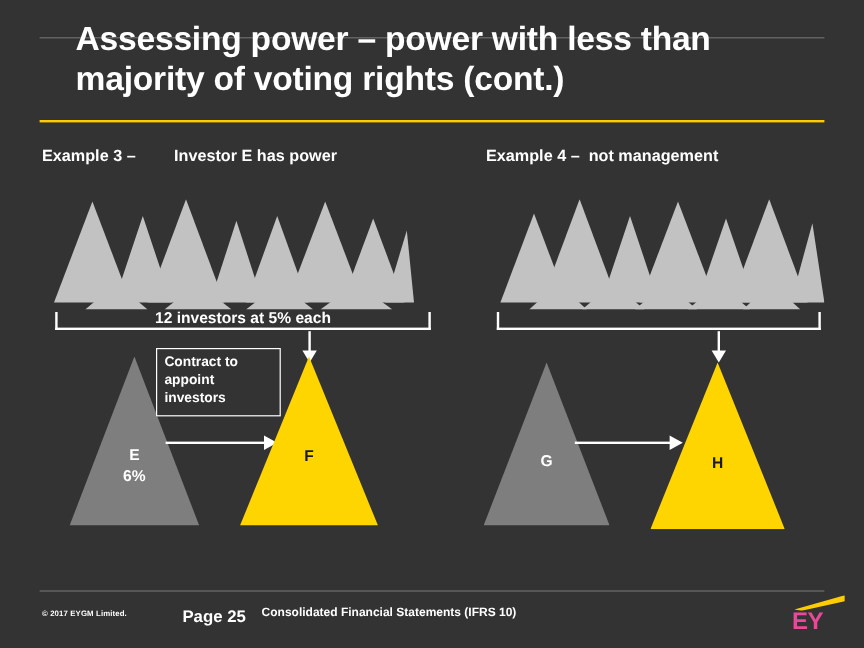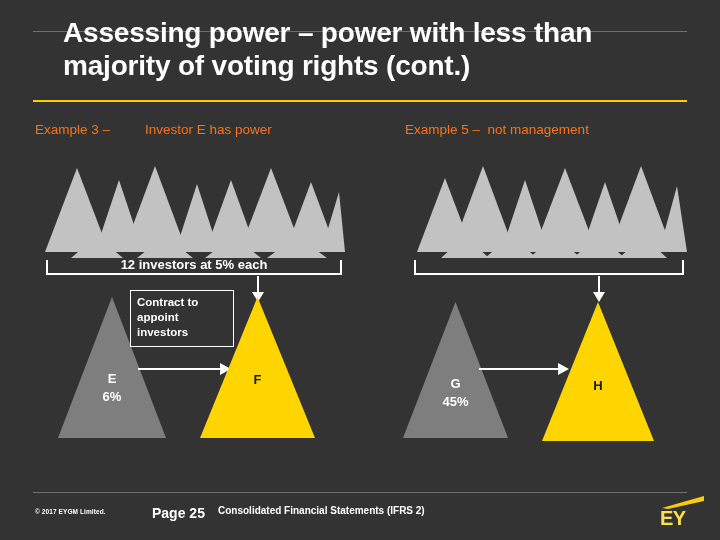--- a/index.html
+++ b/index.html
@@ -43,23 +43,23 @@
     font-size: 28px;
     font-weight: bold;
     line-height: 1.17;
     letter-spacing: -0.2px;
     margin-left: 30px;
   }
 
   
   .ex-head {
     position: absolute;
-    color: #f97316;
+    color: #ffffff;
     font-size: 13.5px;
-    font-weight: normal;
+    font-weight: bold;
     line-height: 1.45;
   }
   #ex3-head { left: 35px;  top: 120px; width: 320px; }
   #ex3-head .lbl  { display: inline-block; width: 110px; vertical-align: top; }
   #ex3-head .body { display: inline-block; width: 190px; vertical-align: top; }
   #ex4-head { left: 405px; top: 120px; width: 300px; }
 
   
   .cluster { position: absolute; }
   .cluster svg { display: block; }
@@ -210,42 +210,42 @@
     left: 660px;
     top: 496px;
     width: 46px;
     height: 34px;
   }
   #ey-logo .swoosh { position: absolute; left: 2px; top: 0; }
   #ey-logo .ey-text {
     position: absolute;
     left: 0px;
     top: 12px;
-    color: #fde047;
+    color: #ec4899;
     font-size: 20px;
     font-weight: bold;
     letter-spacing: -0.5px;
     line-height: 20px;
   }
 </style>
 </head>
 <body>
 
 <div id="slide">
 
   <div class="rule-top"></div>
   <div id="slide-title">Assessing power – power with less than majority of voting rights (cont.)</div>
   <div class="rule-gold"></div>
 
   <div class="ex-head" id="ex3-head">
     <span class="lbl">Example 3 –</span><span class="body">Investor E has power</span>
   </div>
 
   <div class="ex-head" id="ex4-head">
-    <span>Example 5 –</span>&nbsp;&nbsp;<span>not management</span>
+    <span>Example 4 –</span>&nbsp;&nbsp;<span>not management</span>
   </div>
 
   <div class="cluster" id="cluster-left" style="left:45px; top:166px;">
     <svg width="300" height="92" viewBox="0 0 300 92">
       <g fill="#c2c2c2">
         <polygon points="32,2 64,86 0,86"></polygon>
         <polygon points="74,14 98,86 50,86"></polygon>
         <polygon points="110,0 142,86 78,86"></polygon>
         <polygon points="152,18 174,86 130,86"></polygon>
         <polygon points="186,14 212,86 160,86"></polygon>
@@ -253,21 +253,21 @@
         <polygon points="266,16 292,86 240,86"></polygon>
         <polygon points="52,70 78,92 26,92"></polygon>
         <polygon points="120,70 148,92 92,92"></polygon>
         <polygon points="188,70 216,92 160,92"></polygon>
         <polygon points="252,70 282,92 222,92"></polygon>
         <polygon points="294,26 300,86 276,86"></polygon>
       </g>
     </svg>
   </div>
 
-  <div class="bracket" id="bracket-left" style="left:46px; top:258px; width:296px; height:17px;">
+  <div class="bracket" id="bracket-left" style="left:46px; top:258px; width:296px; height:17px;padding-left:17px;">
     <div class="cap-l"></div>
     <div class="cap-r"></div>
     <div class="bar"></div>
     <div class="blabel">12 investors at 5% each</div>
   </div>
 
   <div class="down-arrow" id="arrow-down-left" style="left:250px; top:276px; width:16px; height:26px;">
     <div class="stem" style="height:17px;"></div>
     <div class="head"></div>
   </div>
@@ -327,42 +327,41 @@
     <div class="stem" style="height:17px;"></div>
     <div class="head"></div>
   </div>
 
   <div class="entity gray" id="entity-g" style="left:403px; top:302px; width:105px; height:136px;">
     <svg width="105" height="136" viewBox="0 0 105 136">
       <polygon points="52.5,0 105,136 0,136" fill="#7e7e7e"></polygon>
     </svg>
     <div class="etext" style="top:73px;">
       <div>G</div>
-      <div>45%</div>
     </div>
   </div>
 
   <div class="right-arrow" id="arrow-right-right" style="left:479px; top:362px; width:90px; height:14px;">
     <div class="stem" style="width:81px;"></div>
     <div class="head"></div>
   </div>
 
   <div class="entity yellow" id="entity-h" style="left:542px; top:302px; width:112px; height:139px;">
     <svg width="112" height="139" viewBox="0 0 112 139">
       <polygon points="56,0 112,139 0,139" fill="#ffd500"></polygon>
     </svg>
     <div class="etext" style="top:75px;">
       <div>H</div>
     </div>
   </div>
 
   <div class="footer-rule"></div>
   <div id="footer-copyright">© 2017 EYGM Limited.</div>
   <div id="footer-page">Page  25</div>
-  <div id="footer-deck">Consolidated Financial Statements (IFRS 2)</div>
+  <div id="footer-deck">Consolidated Financial Statements (IFRS 10)</div>
 
   <div id="ey-logo">
     <svg class="swoosh" width="42" height="13" viewBox="0 0 42 13">
       <polygon points="0,12 42,0 42,5 6,13" fill="#ffcc00"></polygon>
     </svg>
     <div class="ey-text">EY</div>
   </div>
 
 </div>
 

